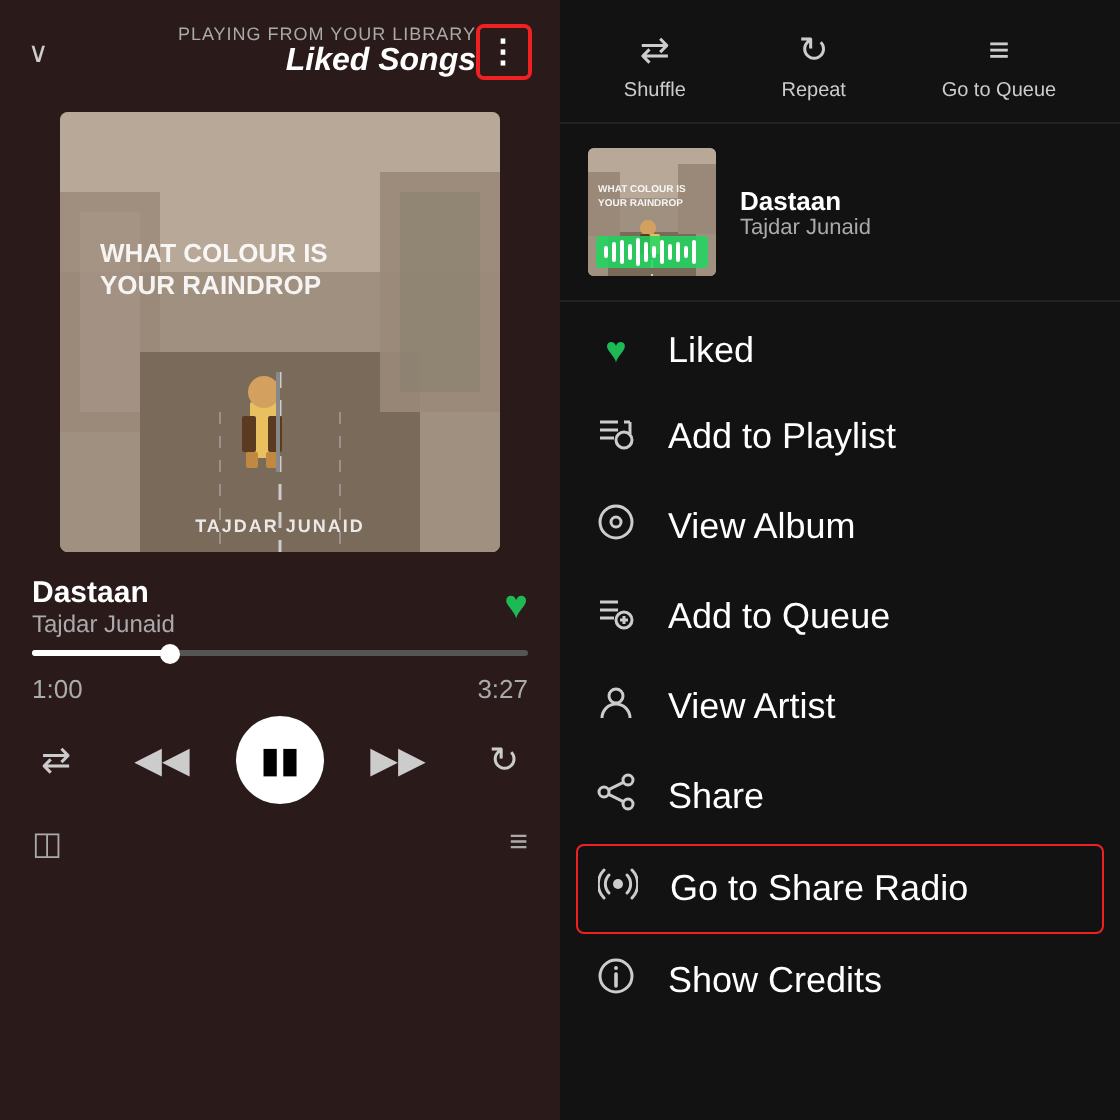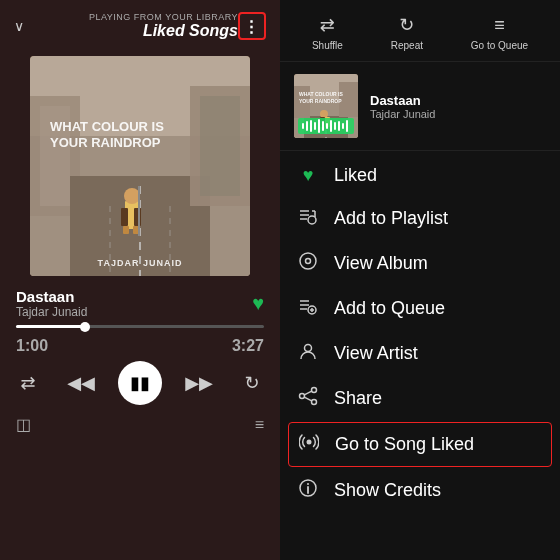--- a/index.html
+++ b/index.html
@@ -154,23 +154,22 @@
     }
 
     .time-row {
       width: 100%;
       padding: 3px 16px 0;
       display: flex;
       justify-content: space-between;
     }
 
     .time-text {
-      font-size: 16px;
+      font-size: 13px;
       color: #aaa;
-      font-weight: bold;
     }
 
     .controls-row {
       width: 100%;
       padding: 6px 12px;
       display: flex;
       align-items: center;
       justify-content: space-between;
     }
 
@@ -534,21 +533,21 @@
     <div class="menu-item highlighted">
       <span class="menu-icon">
         <svg width="20" height="20" viewBox="0 0 20 20" fill="none">
           <circle cx="10" cy="10" r="2.5" fill="#ccc"></circle>
           <path d="M5.5 14.5a6.5 6.5 0 0 1 0-9" stroke="#ccc" stroke-width="1.5" stroke-linecap="round"></path>
           <path d="M14.5 5.5a6.5 6.5 0 0 1 0 9" stroke="#ccc" stroke-width="1.5" stroke-linecap="round"></path>
           <path d="M3 17a10 10 0 0 1 0-14" stroke="#ccc" stroke-width="1.5" stroke-linecap="round"></path>
           <path d="M17 3a10 10 0 0 1 0 14" stroke="#ccc" stroke-width="1.5" stroke-linecap="round"></path>
         </svg>
       </span>
-      <span class="menu-label">Go to Song Liked</span>
+      <span class="menu-label">Go to Share Radio</span>
     </div>
 
     <div class="menu-item">
       <span class="menu-icon">
         <svg width="20" height="20" viewBox="0 0 20 20" fill="none">
           <circle cx="10" cy="10" r="8" stroke="#ccc" stroke-width="1.5"></circle>
           <line x1="10" y1="9" x2="10" y2="15" stroke="#ccc" stroke-width="1.8" stroke-linecap="round"></line>
           <circle cx="10" cy="6" r="1" fill="#ccc"></circle>
         </svg>
       </span>

